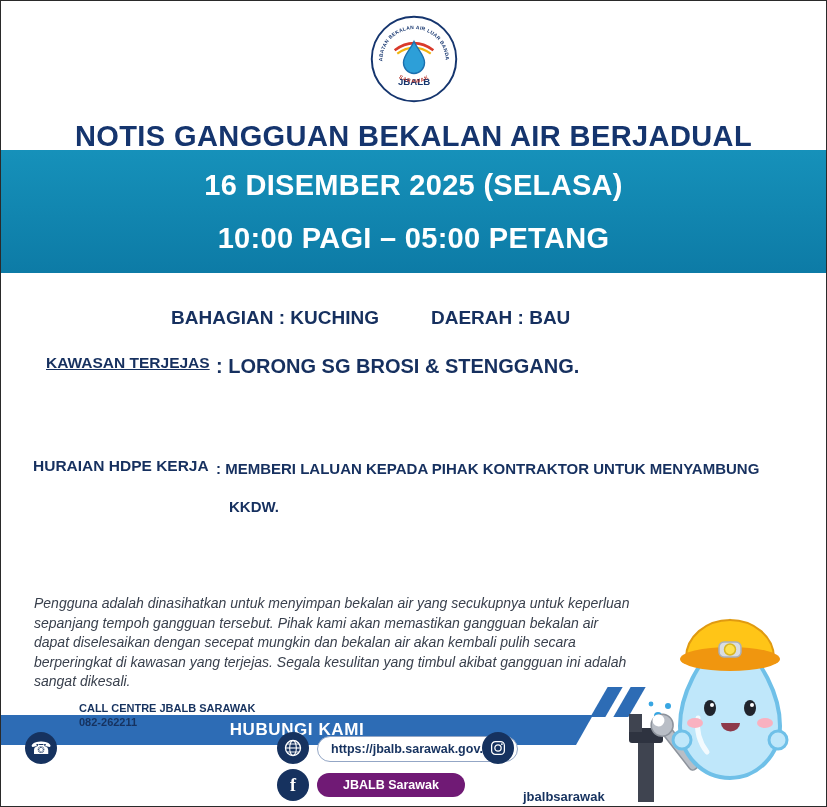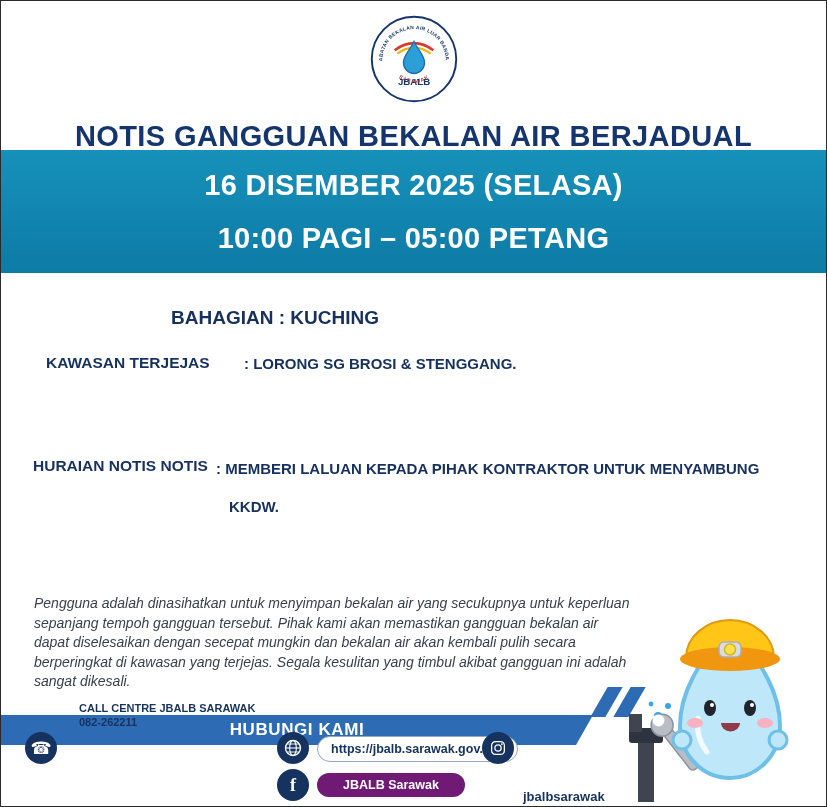--- a/index.html
+++ b/index.html
@@ -18,22 +18,22 @@
     text-align:center;font-size:29px;font-weight:bold;color:#15356e;letter-spacing:.4px;
   }
   .banner{
     position:absolute;top:149px;left:0;right:0;height:123px;
     background:linear-gradient(180deg,#1691ba 0%,#0d7ba6 100%);
     color:#fff;display:flex;flex-direction:column;justify-content:center;align-items:center;gap:20px;
     font-weight:bold;font-size:29px;letter-spacing:.3px;
   }
   .bahagian{position:absolute;left:130px;top:306px;font-size:19px;font-weight:bold;color:#16305f;margin-left:40px;}
   .daerah{position:absolute;left:430px;top:306px;font-size:19px;font-weight:bold;color:#16305f;}
-  .kawasan-label{position:absolute;left:45px;top:353px;font-size:15.5px;font-weight:bold;color:#16305f;}
-  .kawasan-value{position:absolute;left:215px;top:354px;font-size:15px;font-weight:bold;color:#16305f;margin-left:28px;}
+  .kawasan-label{position:absolute;left:45px;top:353px;font-size:15.5px;font-weight:bold;color:#16305f;text-decoration:underline;}
+  .kawasan-value{position:absolute;left:215px;top:354px;font-size:20px;font-weight:bold;color:#16305f;}
   .huraian-label{position:absolute;left:32px;top:456px;font-size:15.5px;font-weight:bold;color:#16305f;}
   .huraian-value{position:absolute;left:215px;top:449px;font-size:15px;font-weight:bold;color:#16305f;line-height:38px;}
   .hline.indent{padding-left:13px;}
   .disclaimer{
     position:absolute;left:18px;top:578px;width:596px;margin:15px;
     font-style:italic;font-size:14px;line-height:19.5px;color:#39404d;
   }
   .hubungi-bar{
     position:absolute;left:0;top:686px;width:592px;height:30px;background:#2d6cb5;
     display:flex;align-items:center;justify-content:center;color:#fff;font-weight:bold;font-size:17px;letter-spacing:.6px;
@@ -89,25 +89,26 @@
   </div>
 
   <h1 class="title">NOTIS GANGGUAN BEKALAN AIR BERJADUAL</h1>
 
   <div class="banner">
     <div class="banner-line">16 DISEMBER 2025 (SELASA)</div>
     <div class="banner-line">10:00 PAGI – 05:00 PETANG</div>
   </div>
 
   <div class="bahagian">BAHAGIAN : KUCHING</div>
+  <div class="daerah">DAERAH : BAU</div>
 
   <div class="kawasan-label">KAWASAN TERJEJAS</div>
   <div class="kawasan-value">: LORONG SG BROSI &amp; STENGGANG.</div>
 
-  <div class="huraian-label">HURAIAN NOTIS NOTIS</div>
+  <div class="huraian-label">HURAIAN HDPE KERJA</div>
   <div class="huraian-value">
     <div class="hline">: MEMBERI LALUAN KEPADA PIHAK KONTRAKTOR UNTUK MENYAMBUNG</div>
     <div class="hline indent">KKDW.</div>
   </div>
 
   <p class="disclaimer">Pengguna adalah dinasihatkan untuk menyimpan bekalan air yang secukupnya untuk keperluan sepanjang tempoh gangguan tersebut. Pihak kami akan memastikan gangguan bekalan air dapat diselesaikan dengan secepat mungkin dan bekalan air akan kembali pulih secara berperingkat di kawasan yang terjejas. Segala kesulitan yang timbul akibat gangguan ini adalah sangat dikesali.</p>
 
   <div class="hubungi-bar">
     <span>HUBUNGI KAMI</span>
   </div>

